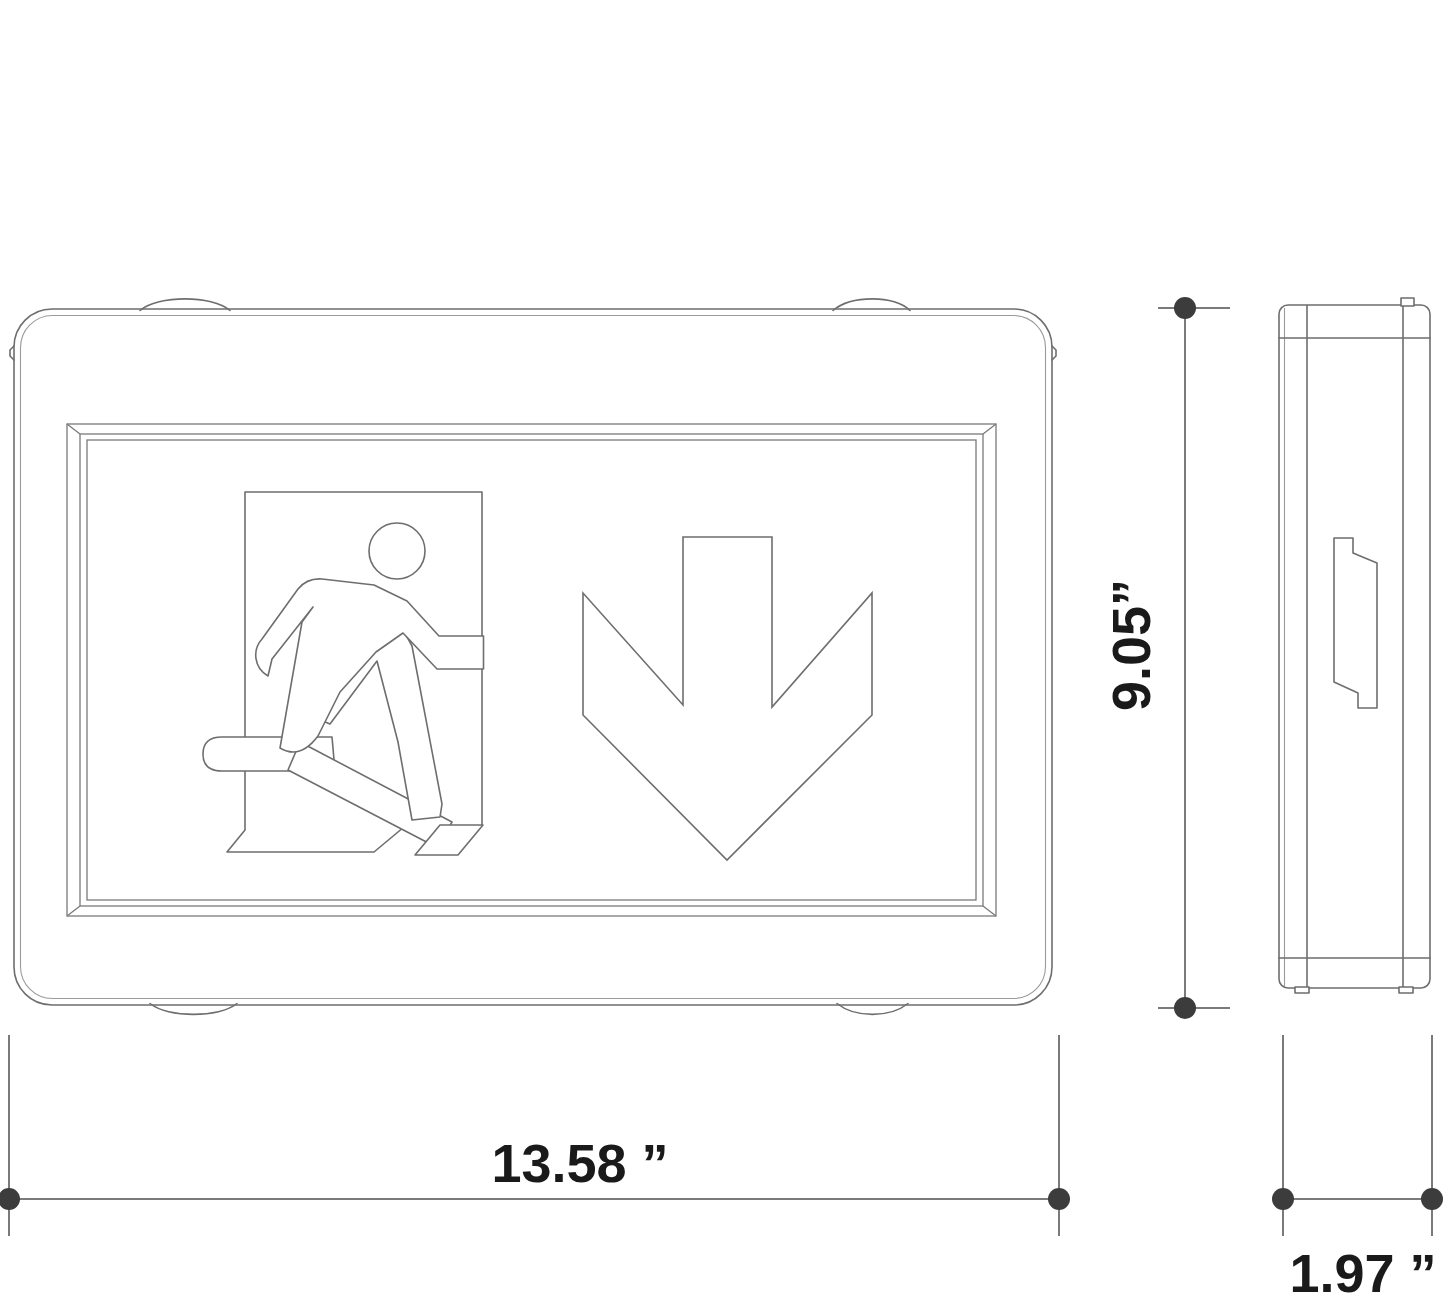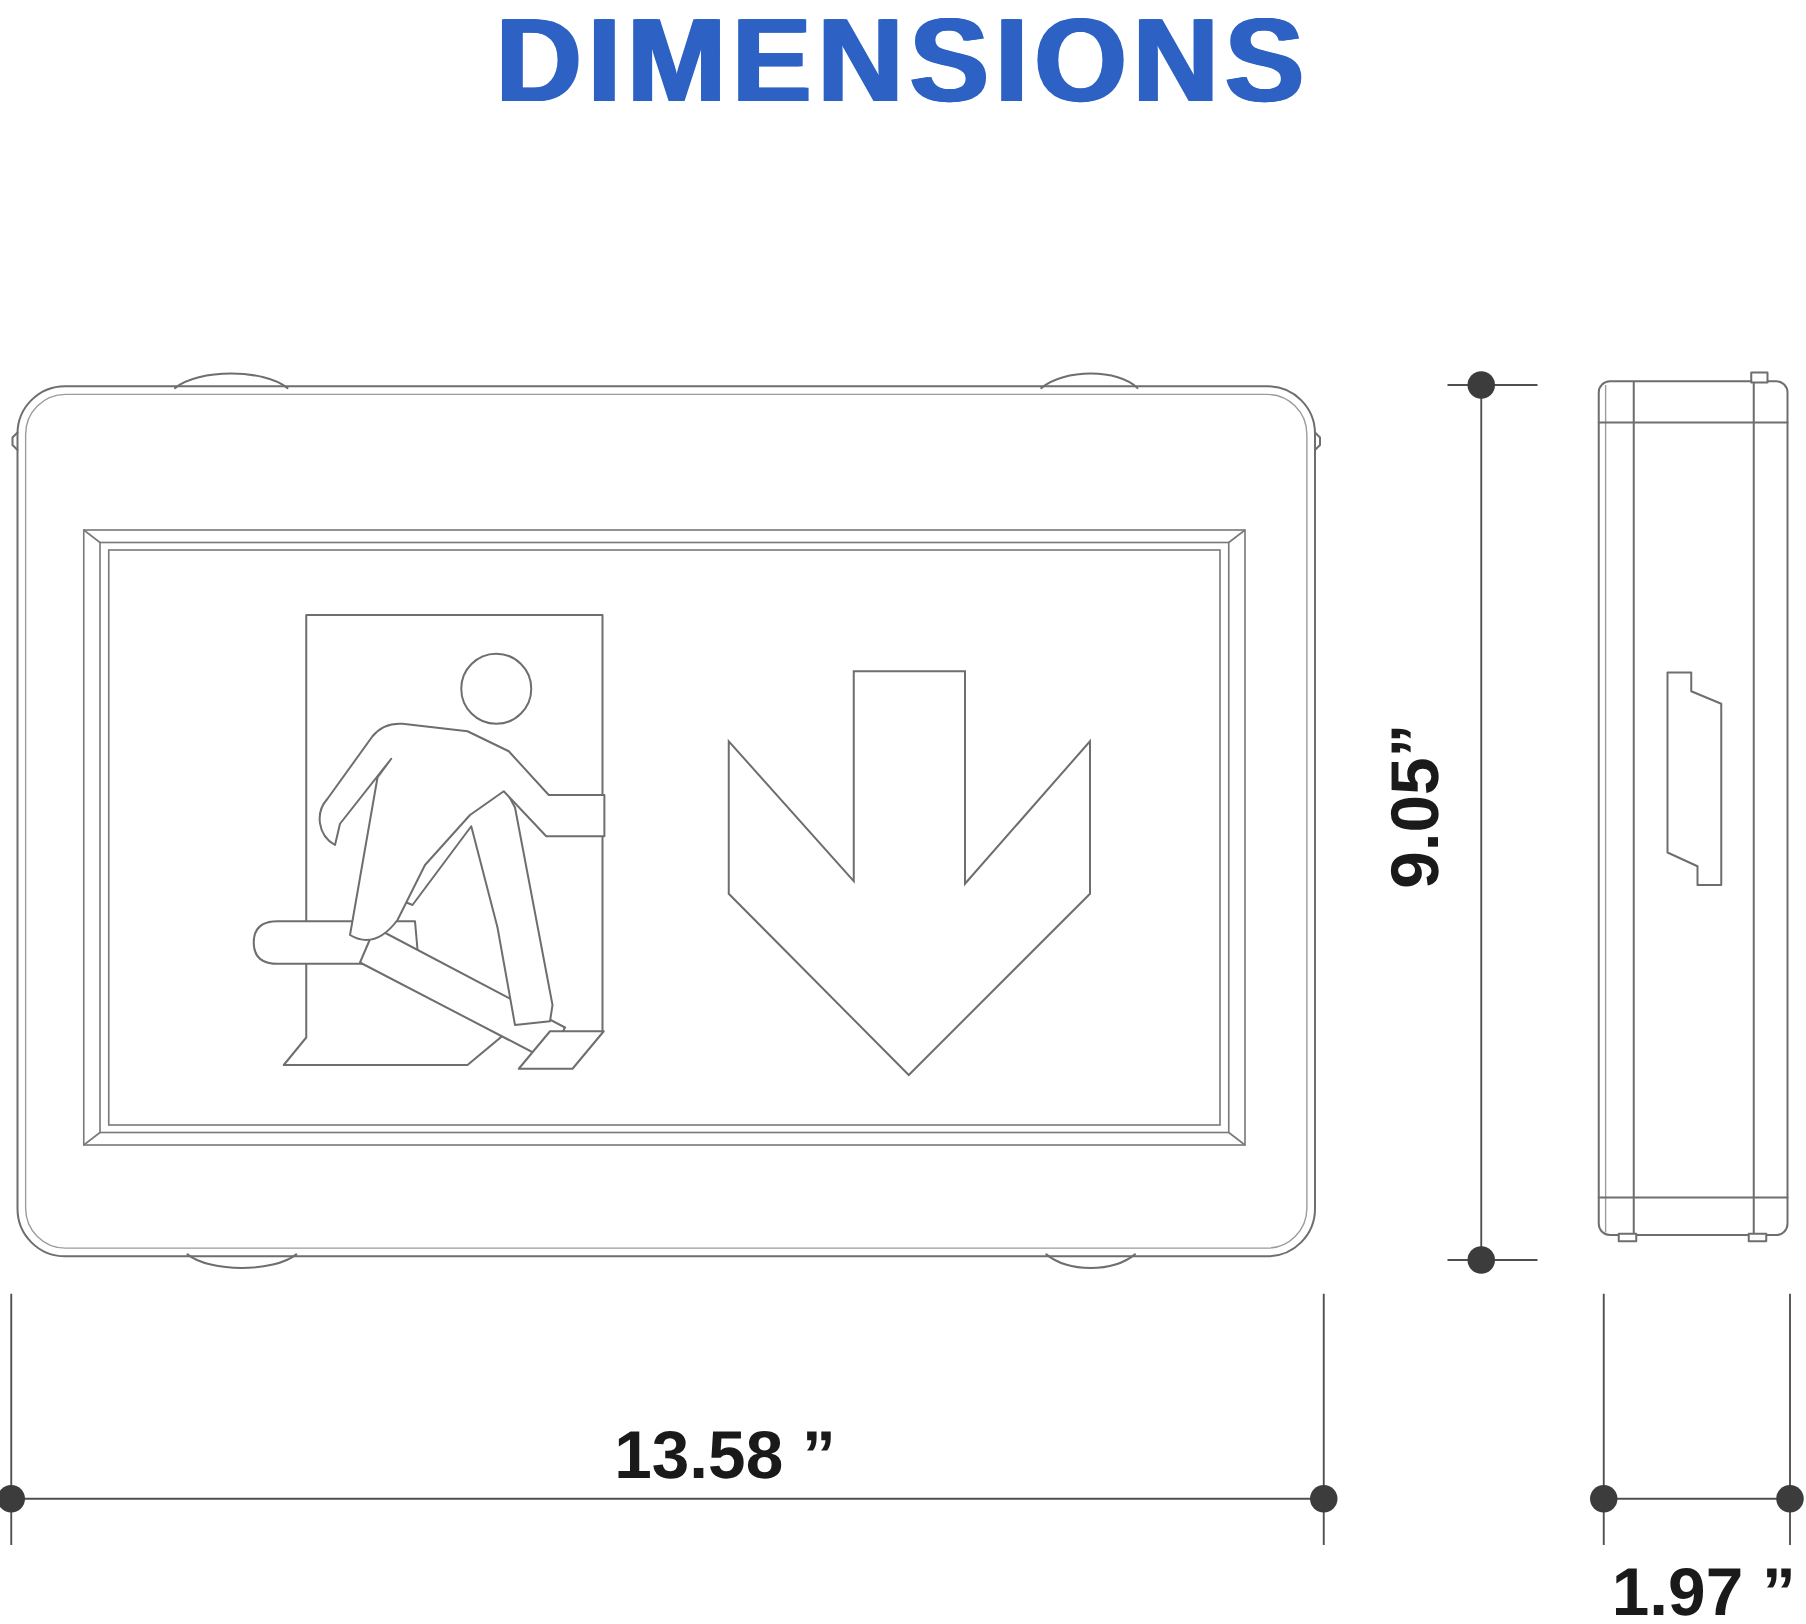--- a/index.html
+++ b/index.html
@@ -24,21 +24,20 @@
   .dim-label{
     font-family:"Liberation Sans", sans-serif;
     font-size:54px;font-weight:bold;fill:#1a1a1a;
   }
 </style>
 </head>
 <body>
 
 <div class="canvas">
 
-  <h1 class="page-title">DIMENSIONS</h1>
 
   <svg class="diagram" width="1445" height="1299" viewBox="0 0 1445 1299">
 
     <g>
 
       <rect class="draw" x="14" y="309" width="1038" height="696" rx="38"></rect>
       <rect class="thin" x="20.5" y="315.5" width="1025" height="683" rx="32"></rect>
 
       <path class="draw" d="M140,310.5 C158,295 212,295 230,310.5"></path>
       <path class="draw" d="M833,310.5 C851,295 895,295 910,310.5"></path>

